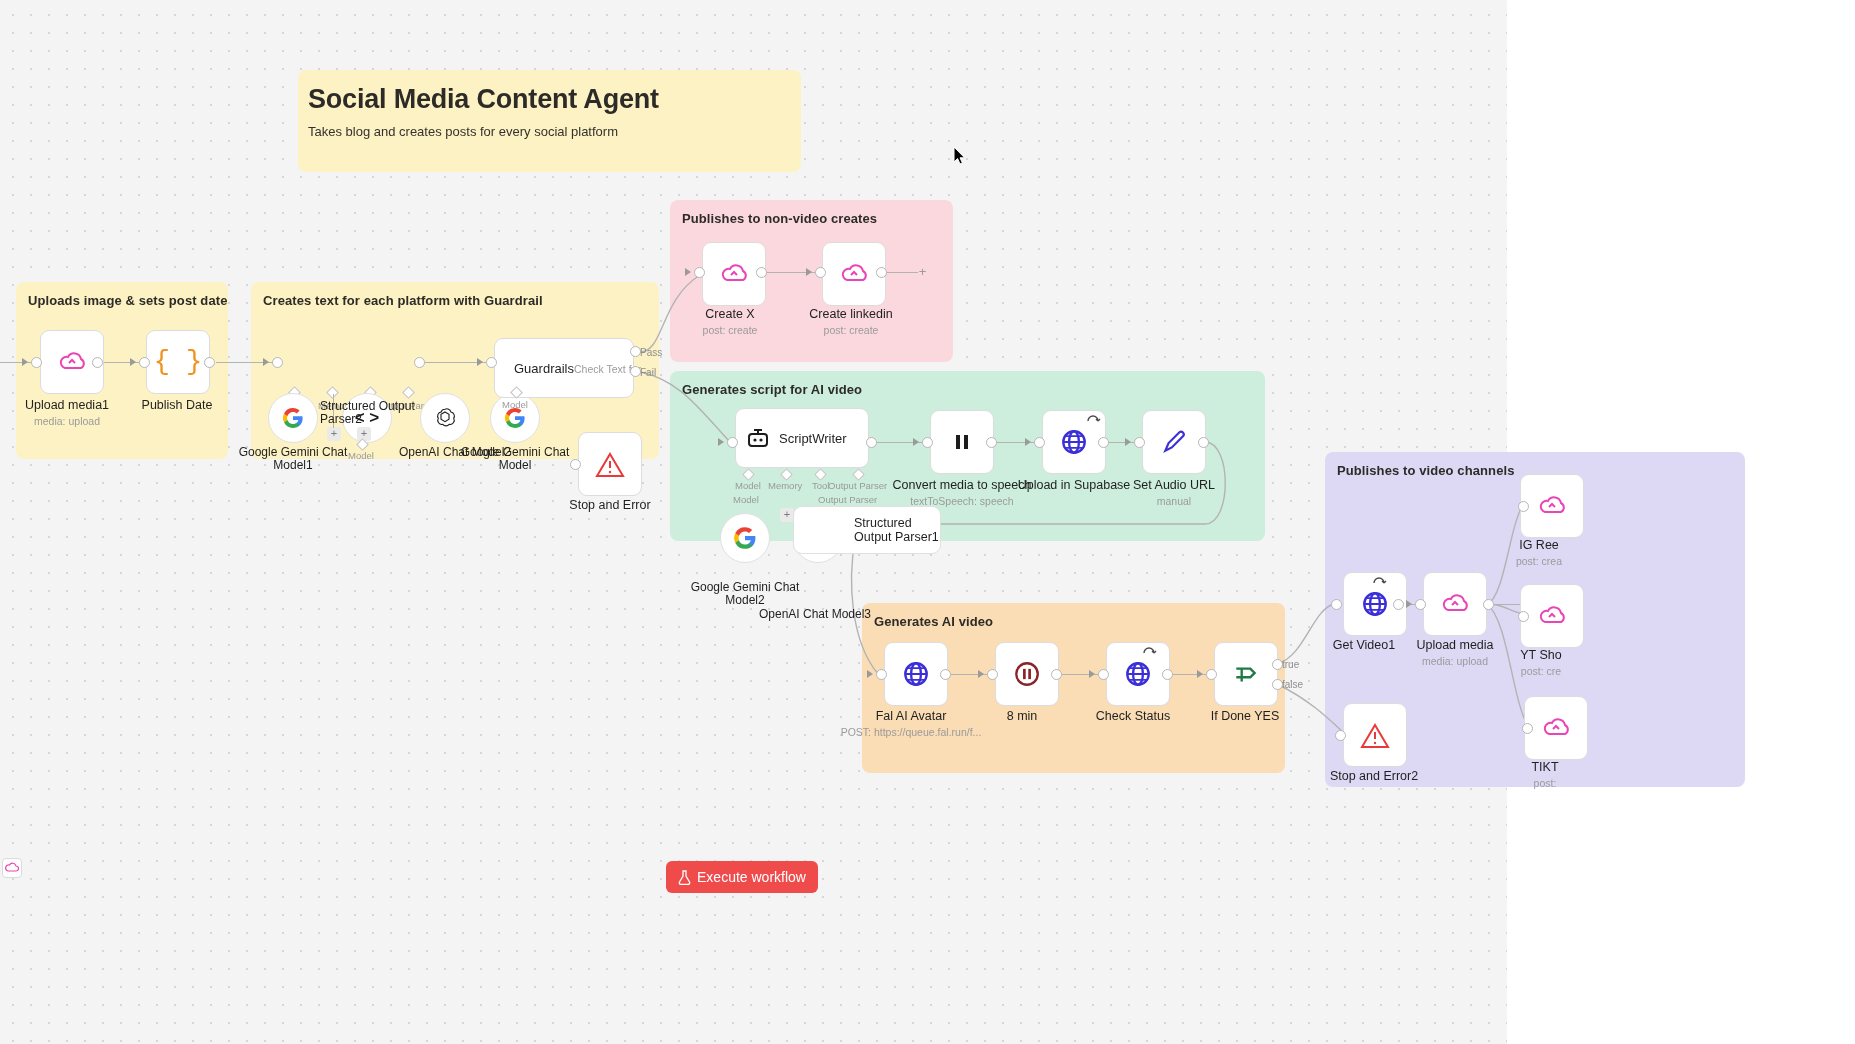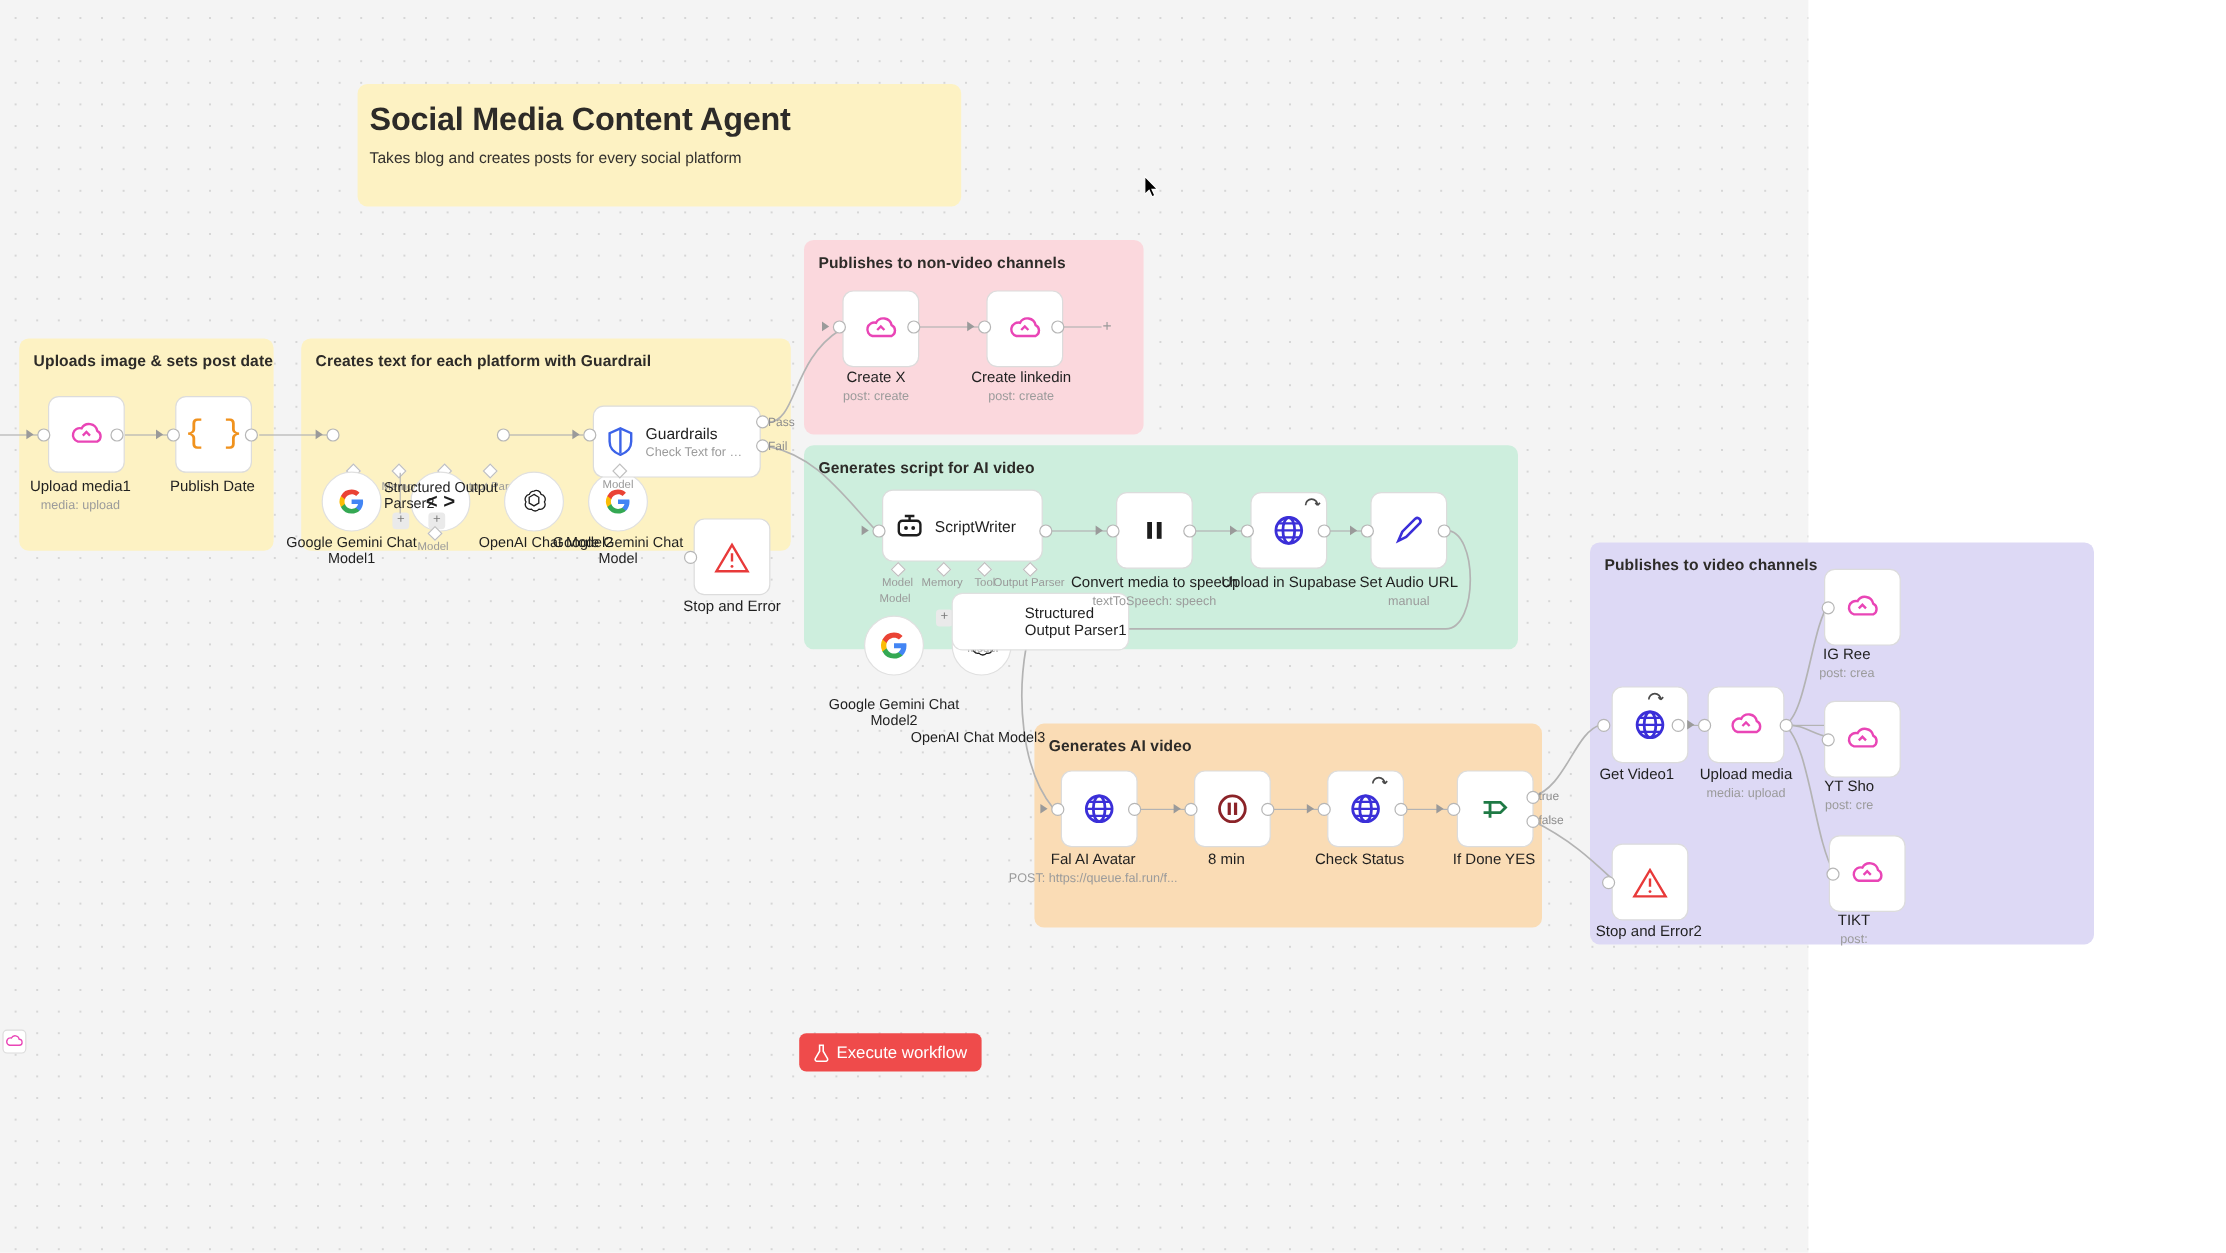--- a/index.html
+++ b/index.html
@@ -94,21 +94,21 @@
 
   <div class="sticky" id="note-text">
     <div class="sticky-title">Creates text for each platform with Guardrail</div>
   </div>
 
   <div class="sticky" id="note-uploads">
     <div class="sticky-title">Uploads image &amp; sets post date</div>
   </div>
 
   <div class="sticky" id="note-nonvideo">
-    <div class="sticky-title">Publishes to non-video channels</div>
+    <div class="sticky-title">Publishes to non-video creates</div>
   </div>
 
   <div class="sticky" id="note-script">
     <div class="sticky-title">Generates script for AI video</div>
   </div>
 
   <div class="sticky" id="note-aivideo">
     <div class="sticky-title">Generates AI video</div>
   </div>
 
@@ -217,21 +217,21 @@
       <path d="M12 5.9c1.5 0 2.8.5 3.8 1.5l2.8-2.8C16.9 2.9 14.7 2 12 2a10 10 0 0 0-8.9 5.4L6.4 10c.8-2.3 3-4.1 5.6-4.1z" fill="#ea4335"></path>
     </svg>
   </div>
   <div class="subnode-label" style="left:455px;top:446px;">Google Gemini Chat Model</div>
 
   <div class="node agent wide" id="n-guardrails" style="left:494px;top:338px;">
     <svg width="24" height="26" viewBox="0 0 24 26">
       <path d="M12 2 L21 6 v7 c0 6-4.5 9.5-9 11 -4.5-1.5-9-5-9-11 V6 z" fill="none" stroke="#3c63e8" stroke-width="2"></path>
       <path d="M12 3 V23" stroke="#3c63e8" stroke-width="2"></path>
     </svg>
-    <div style="display:flex;flex-direction:column;">
+    <div style="display:flex;flex-direction:row;">
       <span class="agent-title">Guardrails</span>
       <span class="node-sub" style="width:86px;">Check Text for Viol...</span>
     </div>
   </div>
   <div class="port" style="left:486px;top:357px;"></div>
   <div class="arrowin" style="left:477px;top:358px;"></div>
   <div class="port" style="left:630px;top:346px;"></div>
   <div class="plabel" style="left:640px;top:347px;">Pass</div>
   <div class="port" style="left:630px;top:366px;"></div>
   <div class="plabel" style="left:640px;top:367px;">Fail</div>
@@ -313,21 +313,21 @@
   <div class="subnode-label" style="left:685px;top:567px;margin-top:14px;">Google Gemini Chat Model2</div>
 
   <div class="subnode" style="left:793px;top:513px;">
     <svg width="24" height="24" viewBox="0 0 24 24">
       <path d="M12 3.2a4.1 4.1 0 0 0-3.9 2.8 4.1 4.1 0 0 0-2.8 6.3 4.1 4.1 0 0 0 4.5 6 4.1 4.1 0 0 0 6.4 0 4.1 4.1 0 0 0 4.5-6 4.1 4.1 0 0 0-2.8-6.3A4.1 4.1 0 0 0 12 3.2zM12 6l4 2.4v4.8L12 15.6 8 13.2V8.4z" fill="none" stroke="#1d1d1d" stroke-width="1.1"></path>
     </svg>
   </div>
   <div class="conlabel" style="left:806px;top:535px;">Model</div>
   <div class="subnode-label" style="left:755px;top:608px;">OpenAI Chat Model3</div>
 
-  <div class="node agent wide" style="left:793px;top:494px;width:148px;height:48px;border:1px solid #e0e0e0;background:#fff;border-radius:9px;padding-left:60px;">
+  <div class="node agent wide" style="left:793px;top:506px;width:148px;height:48px;border:1px solid #e0e0e0;background:#fff;border-radius:9px;padding-left:60px;">
     <span class="agent-title" style="font-size:12.5px;line-height:14px;">Structured Output Parser1</span>
   </div>
 
   <div class="node" id="n-tts" style="left:930px;top:410px;">
     <svg width="22" height="24" viewBox="0 0 22 24">
       <rect x="5" y="5" width="4" height="14" fill="#1d1d1d"></rect>
       <rect x="13" y="5" width="4" height="14" fill="#1d1d1d"></rect>
     </svg>
   </div>
   <div class="port" style="left:922px;top:437px;"></div>

